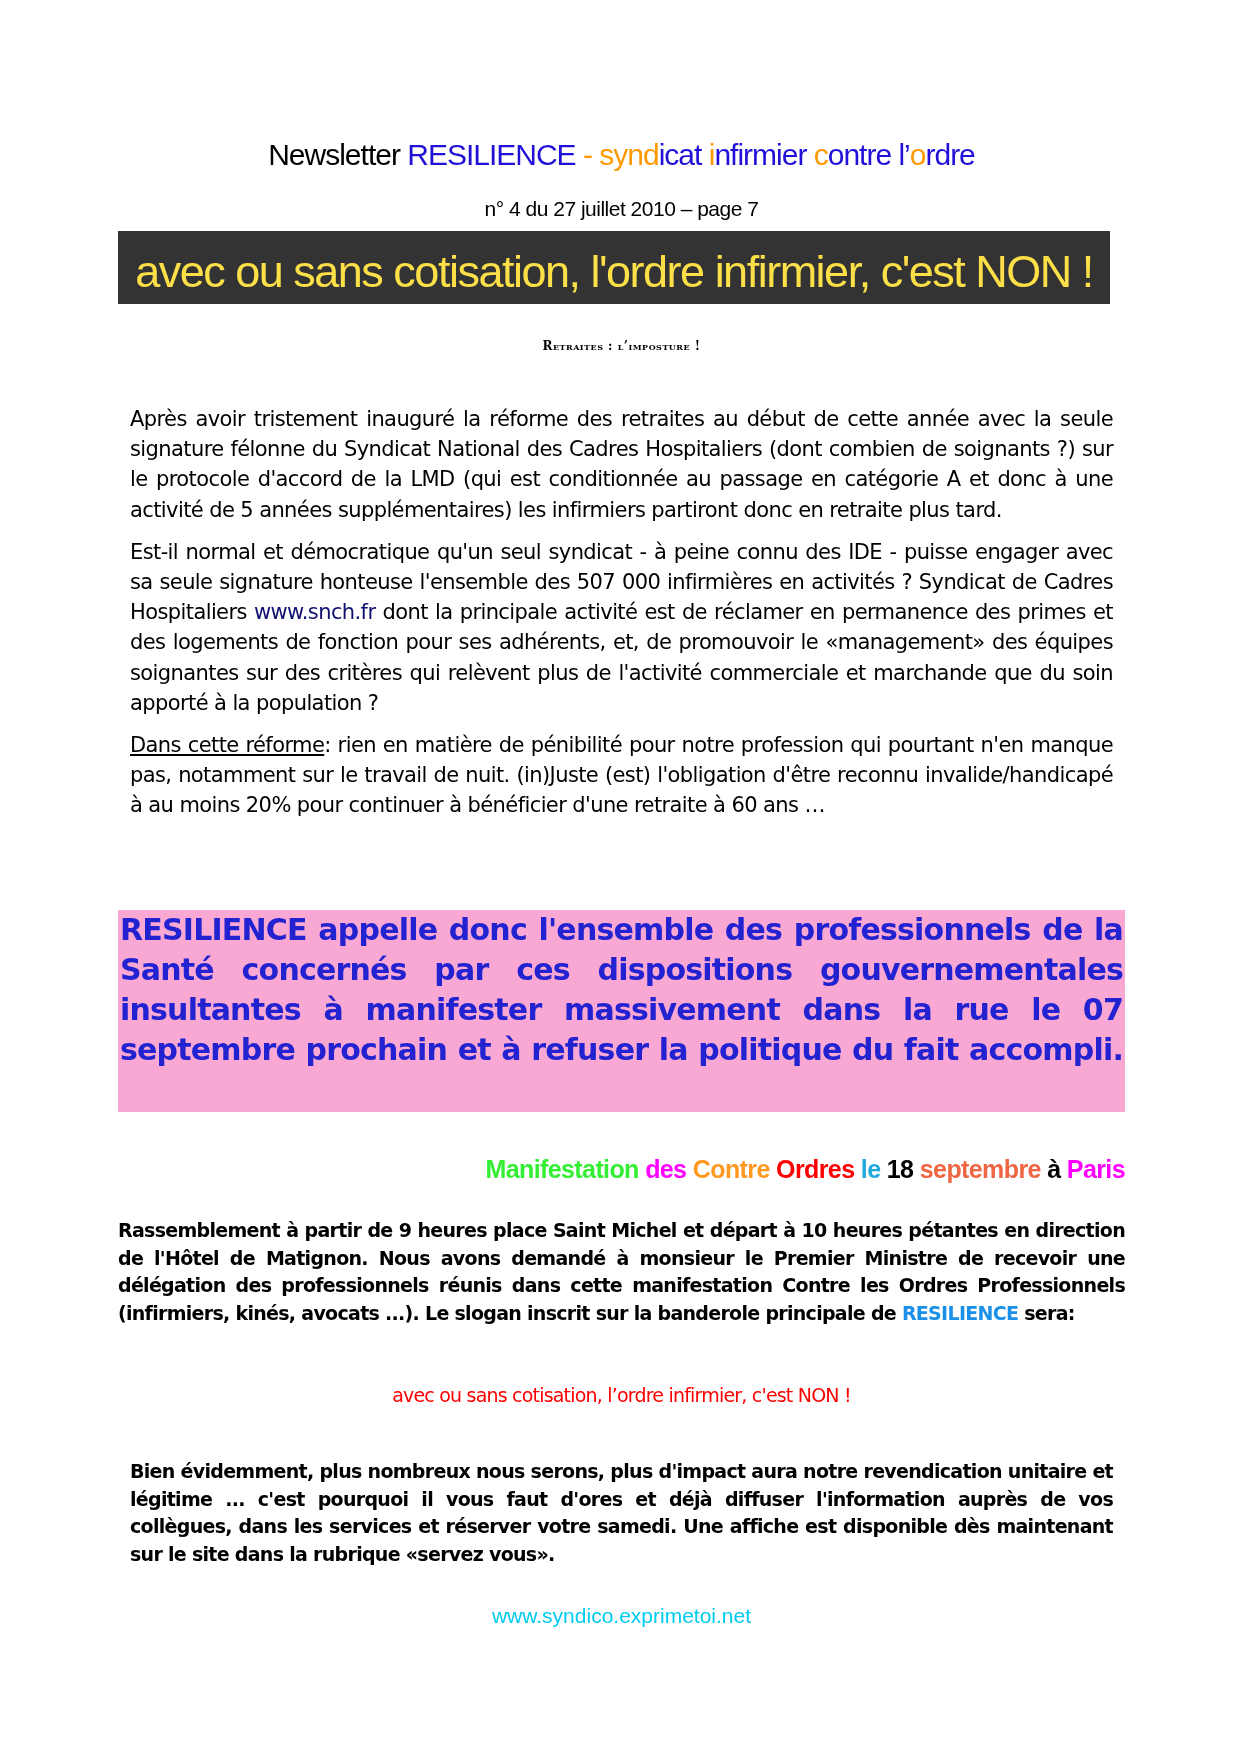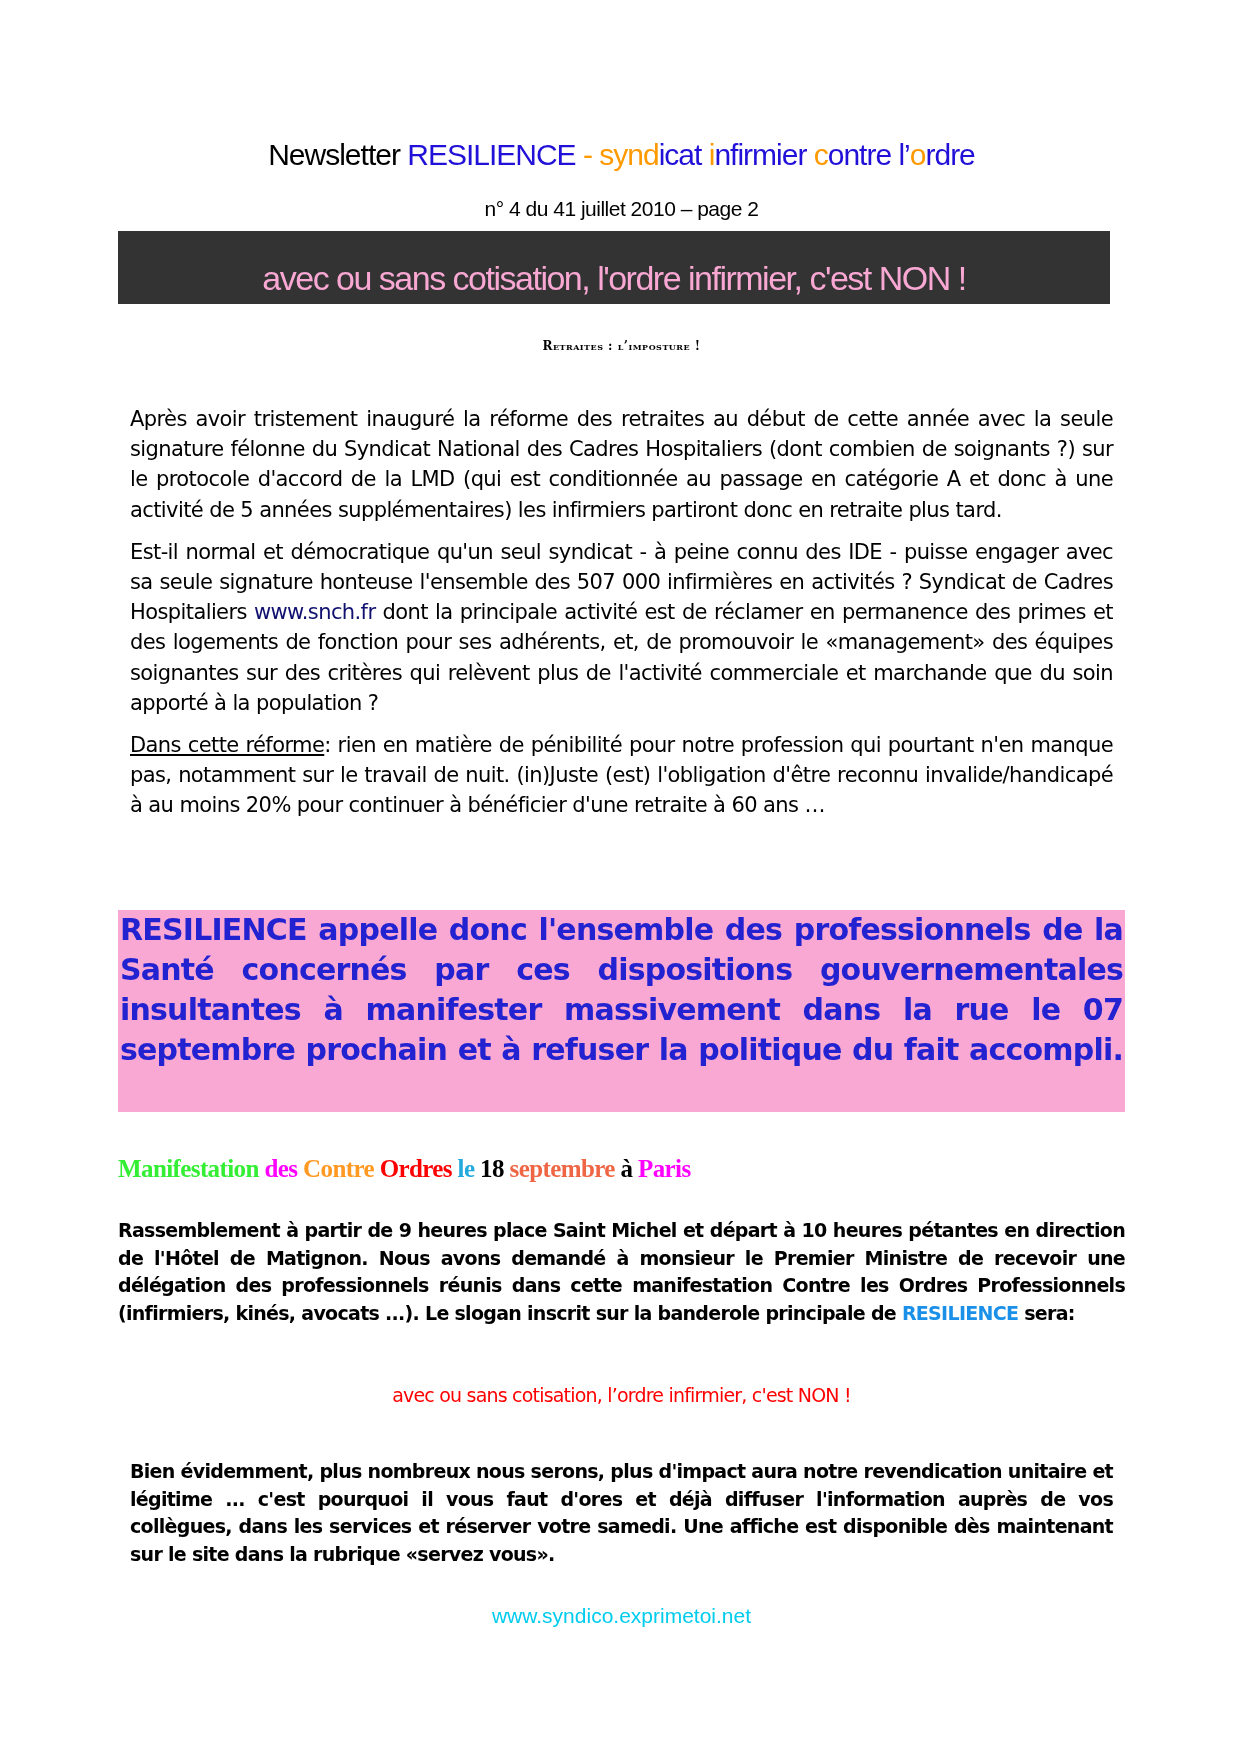--- a/index.html
+++ b/index.html
@@ -12,21 +12,21 @@
   }
   .subtitle {
     position: absolute; left: 0; top: 197px; width: 1007px; text-align: center;
     font-family: "Liberation Sans", sans-serif; font-size: 21px; color: #000; letter-spacing: -0.5px;
   }
   .banner {
     position: absolute; left: 0; top: 231px; width: 992px; height: 73px; background: #333333;
   }
   .banner-text {
     position: absolute; left: 0; bottom: 6px; width: 992px; text-align: center;
-    font-family: "Liberation Sans", sans-serif; font-size: 34px; color: #f9a8d4;
+    font-family: "Liberation Sans", sans-serif; font-size: 45px; color: #fde047;
     letter-spacing: -1.5px; white-space: nowrap;
   }
   .section-heading {
     position: absolute; left: 0; top: 339px; width: 1007px; text-align: center;
     font-family: "DejaVu Serif", serif; font-weight: bold; font-size: 12px;
     font-variant: small-caps; color: #000; letter-spacing: 0.5px;
   }
   .body-text {
     position: absolute; left: 0; top: 392px; width: 1007px;
     font-family: "DejaVu Sans", sans-serif; font-size: 21px; line-height: 30.2px;
@@ -39,22 +39,22 @@
     position: absolute; left: 0; top: 910px; width: 1007px; height: 202px;
     background: #f9a8d4;
   }
   .callout-text {
     margin: 0; padding: 0 2px 0 2px;
     font-family: "DejaVu Sans", sans-serif; font-weight: bold; font-size: 30px;
     line-height: 40px; color: #2222d0; text-align: justify; text-align-last: justify;
     letter-spacing: -0.8px;
   }
   .manif {
-    position: absolute; left: 0; top: 1155px; width: 1007px; text-align: left;
-    font-family: Liberation Serif, serif; font-weight: bold; font-size: 25px; letter-spacing: -0.6px;
+    position: absolute; left: 0; top: 1155px; width: 1007px; text-align: right;
+    font-family: Liberation Sans, sans-serif; font-weight: bold; font-size: 25px; letter-spacing: -0.6px;
   }
   .info {
     position: absolute; left: 0; top: 1217px; width: 1007px;
     font-family: "DejaVu Sans", sans-serif; font-weight: bold; font-size: 19px;
     line-height: 27.5px; color: #000; text-align: justify; letter-spacing: -0.7px;
   }
   .info p { margin: 0; }
   .info .res { color: #1a90e8; }
   .slogan {
     position: absolute; left: 0; top: 1384px; width: 1007px; text-align: center;
@@ -74,21 +74,21 @@
 </style>
 </head>
 <body>
 
 <div class="page">
 
   <div class="title">
     <span style="color:#000000">Newsletter </span><span style="color:#2010d8">RESILIENCE</span><span style="color:#ff9900"> - </span><span style="color:#ff9900">synd</span><span style="color:#2010d8">icat </span><span style="color:#ff9900">i</span><span style="color:#2010d8">nfirmier </span><span style="color:#ff9900">c</span><span style="color:#2010d8">ontre l’</span><span style="color:#ff9900">o</span><span style="color:#2010d8">rdre</span>
   </div>
 
-  <div class="subtitle">n° 4 du 41 juillet 2010 – page 2</div>
+  <div class="subtitle">n° 4 du 27 juillet 2010 – page 7</div>
 
   <div class="banner">
     <div class="banner-text">avec ou sans cotisation, l'ordre infirmier, c'est NON !</div>
   </div>
 
   <div class="section-heading">Retraites : l’imposture !</div>
 
   <div class="body-text">
     <p>Après avoir tristement inauguré la réforme des retraites au début de cette année avec la seule signature félonne du Syndicat National des Cadres Hospitaliers (dont combien de soignants ?) sur le protocole d'accord de la LMD (qui est conditionnée au passage en catégorie A et donc à une activité de 5 années supplémentaires) les infirmiers partiront donc en retraite plus tard.</p>
     <p><span>Est-il normal et démocratique qu'un seul syndicat - à peine connu des IDE - puisse engager avec sa seule signature honteuse l'ensemble des 507 000 infirmières en activités ?  Syndicat de Cadres Hospitaliers </span><a class="link">www.snch.fr</a><span> dont la principale activité est de réclamer en permanence des primes et des logements de fonction pour ses adhérents, et, de promouvoir le «management» des équipes soignantes sur des critères qui relèvent plus de l'activité commerciale et marchande que du soin apporté à la population ?</span></p>

